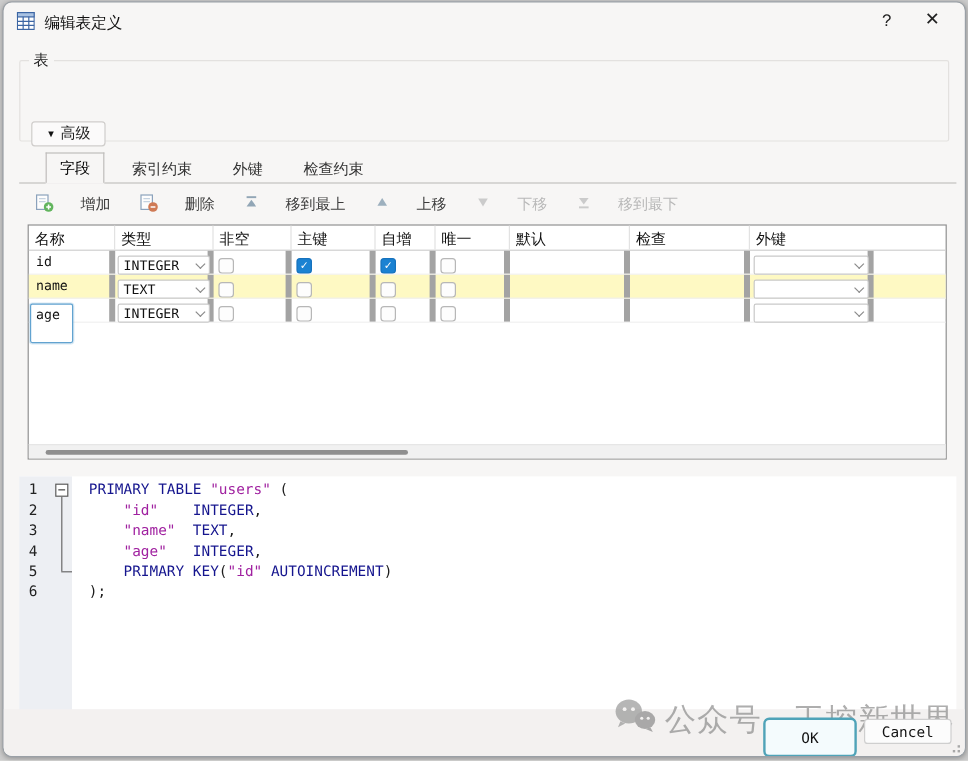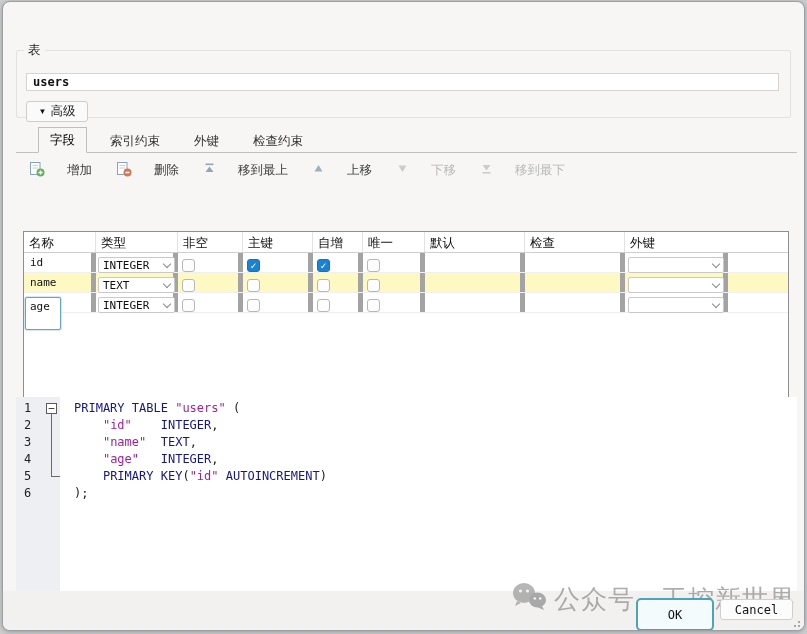--- a/index.html
+++ b/index.html
@@ -46,21 +46,21 @@
   .tab { padding:4px 11px 3px; font-size:12.5px; color:#333; margin-bottom:-1px;margin-left:12px; }
   .tab.active { background:#f7f6f5; border:1px solid #bfbdbb;
                 border-bottom:1px solid #f7f6f5; color:#000; }
   
   .toolbar { position:absolute; left:26px; top:156px; height:24px;
              display:flex; align-items:center; gap:24px; }
   .tbtn { display:flex; align-items:center; gap:22px; font-size:12.5px; color:#3c3c3c; }
   .tbtn.disabled { color:#b8b8b8; }
   
   .grid { position:absolute; left:20px; top:185px; width:766px; height:196px;
-          background:#fff; border:1px solid #8f8f8f;margin-top:44px; }
+          background:#fff; border:1px solid #8f8f8f; }
   .ghead { display:flex; height:21px; border-bottom:1px solid #cfcfcf; }
   .ghead .c { font-size:12.5px; color:#111; padding:3px 0 0 5px;
               border-right:1px solid #e2e2e2; }
   .grow { display:flex; height:20px; border-bottom:1px solid #f0f0f0; }
   .grow.alt { background:#fef9c3; }
   .grow .c { border-right:5px solid #a3a3a3;
              font-family:"DejaVu Sans Mono", monospace; font-size:11px;
              color:#111; padding-top:3px; }
   .c0{width:72px}.c1{width:82px}.c2{width:65px}.c3{width:70px}.c4{width:50px}
   .c5{width:62px}.c6{width:100px}.c7{width:100px}.c8{width:103px}.c9{flex:1;border-right:none !important;}
@@ -122,24 +122,38 @@
   .grip i { position:absolute; width:2px; height:2px; background:#a8a8a8; }
   .grip i:nth-child(1){ right:1px; bottom:1px; }
   .grip i:nth-child(2){ right:1px; bottom:5px; }
   .grip i:nth-child(3){ right:5px; bottom:1px; }
 </style>
 </head>
 <body>
 
 <div class="dialog">
 
+  <div class="titlebar">
+    <span class="title-icon">
+      <svg width="15" height="15" viewBox="0 0 15 15">
+        <rect x="0.5" y="0.5" width="14" height="14" fill="#ffffff" stroke="#3c66a4"></rect>
+        <rect x="0.5" y="0.5" width="14" height="3.6" fill="#a9c2e2" stroke="#3c66a4"></rect>
+        <line x1="5.3" y1="4" x2="5.3" y2="14.5" stroke="#3c66a4"></line>
+        <line x1="10" y1="4" x2="10" y2="14.5" stroke="#3c66a4"></line>
+        <line x1="0.5" y1="7.8" x2="14.5" y2="7.8" stroke="#3c66a4"></line>
+        <line x1="0.5" y1="11.2" x2="14.5" y2="11.2" stroke="#3c66a4"></line>
+      </svg>
+    </span>
+    <span class="title-text">编辑表定义</span>
+    <span class="cap-btn cap-help">?</span>
+    <span class="cap-btn cap-close">✕</span>
+  </div>
 
   <fieldset class="groupbox">
     <legend>表</legend>
-    <input class="name-input" type="text" value="users" style="">
     <div class="adv-btn">
       <span class="adv-arrow">▼</span>
       <span>高级</span>
     </div>
   </fieldset>
 
   <div class="tabbar">
     <div class="tab active">字段</div>
     <div class="tab">索引约束</div>
     <div class="tab">外键</div>

